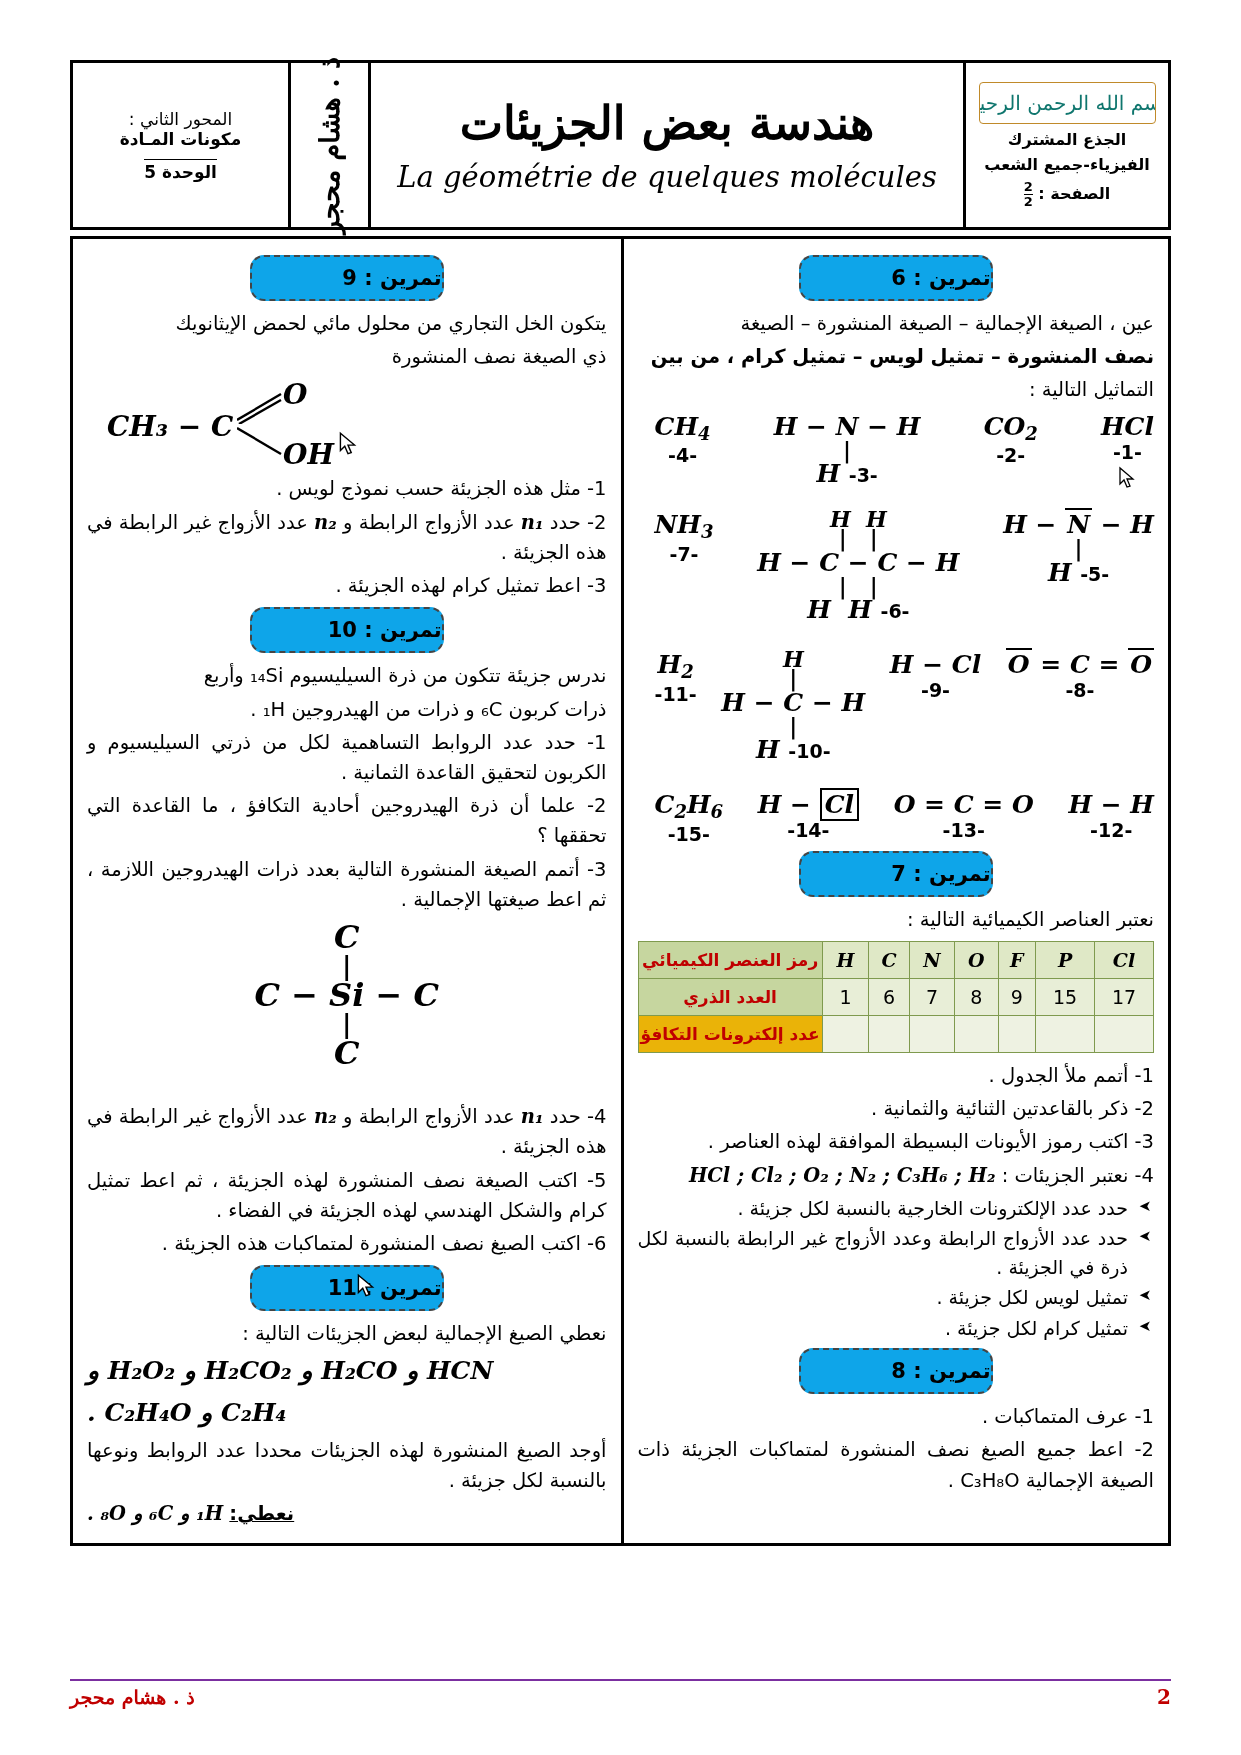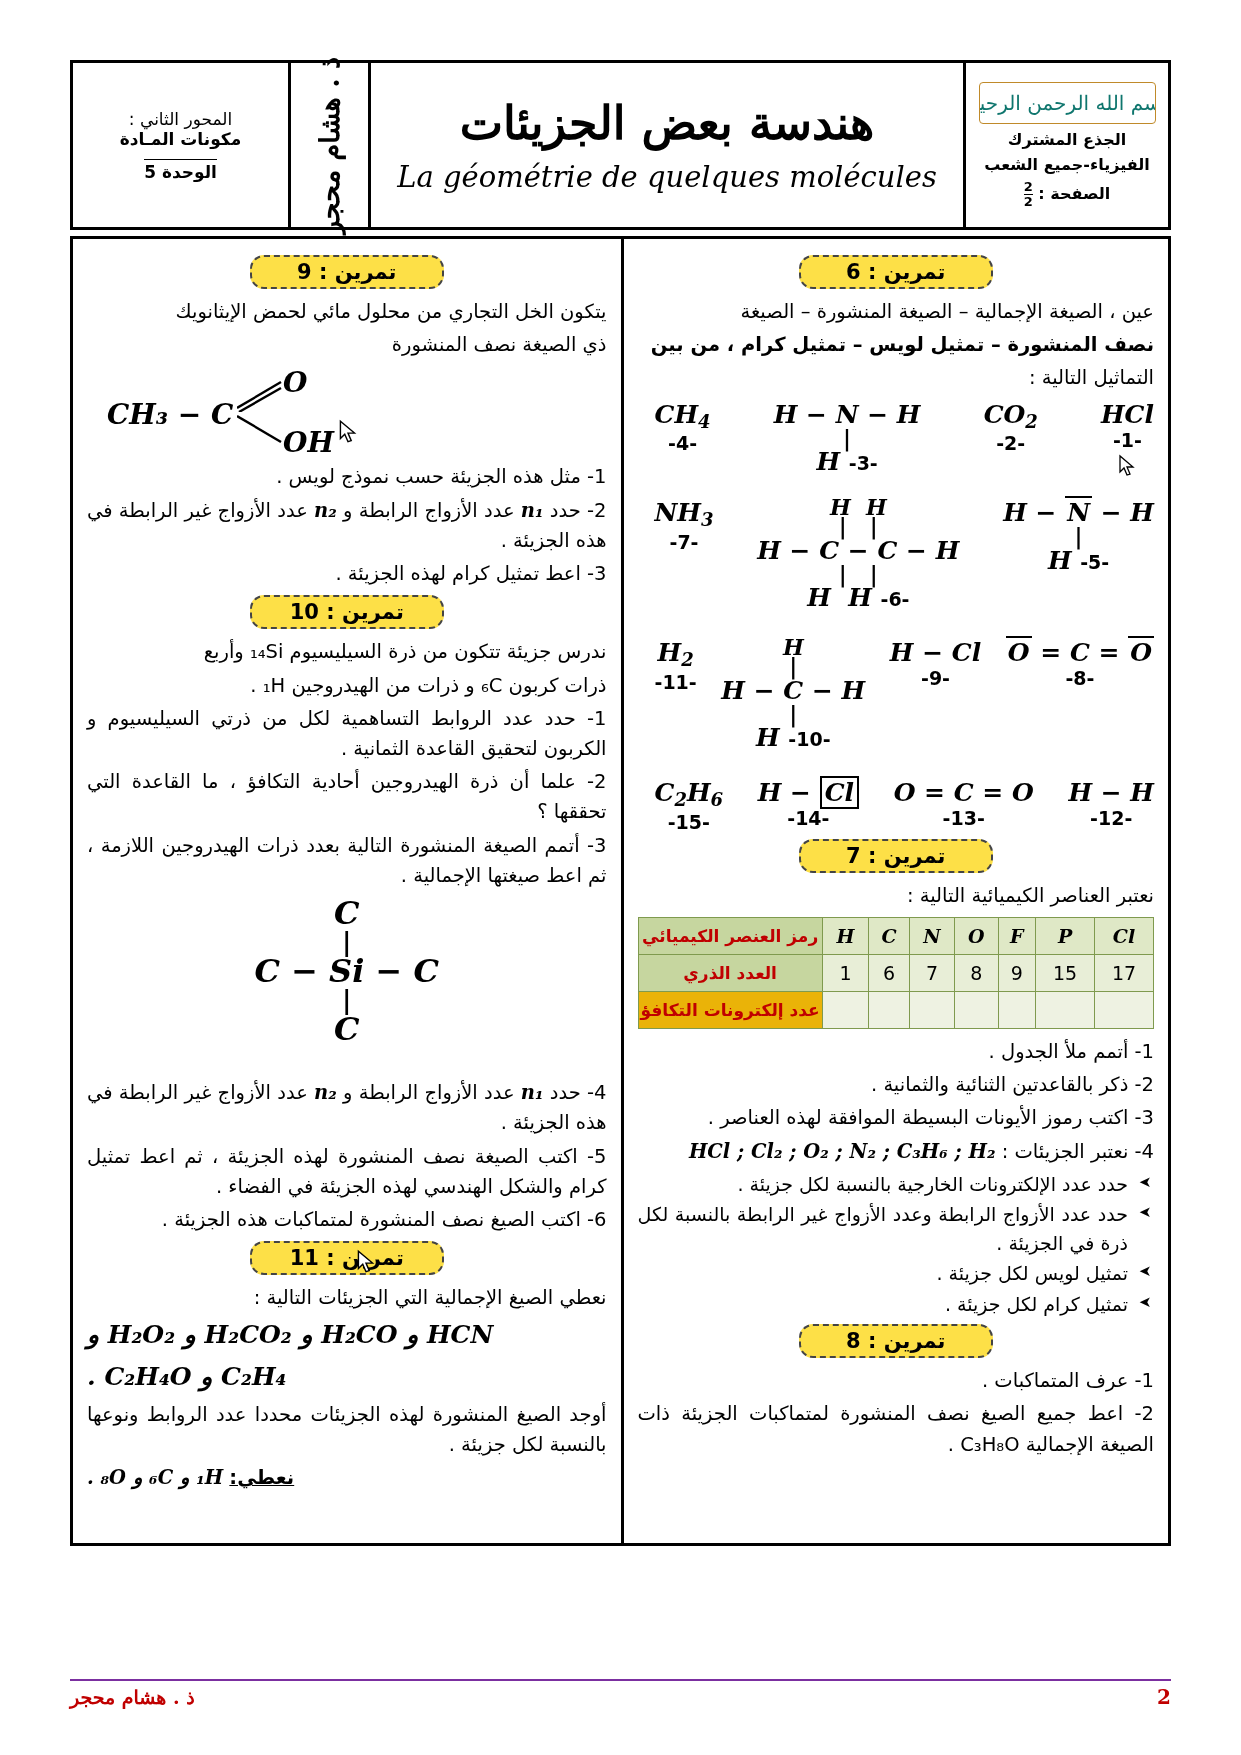--- a/index.html
+++ b/index.html
@@ -125,27 +125,26 @@
     padding: 10px 14px 8px 14px;
     overflow: hidden;
   }
   .col-right { width: 50%; border-left: 3px solid #000; }
   .col-left  { width: 50%; }
 
   .ex-badge {
     display: block;
     margin: 6px auto 8px auto;
     width: 190px;
-    text-align: center;
-    background: #fde047;
+    background: #0ea5e9;
     border: 2px dashed #444;
     border-radius: 14px;
     font-size: 21px;
     font-weight: bold;
-    padding: 3px 0;
+    padding: 9px 0;
     font-family: "DejaVu Sans", sans-serif;
   }
   .para {
     font-size: 19.5px;
     line-height: 1.55;
     text-align: justify;
     margin: 3px 0;
     font-family: "DejaVu Sans", sans-serif;
   }
   .center { text-align: left; }
@@ -537,21 +536,21 @@
 
       <div style="position:relative;">
         <span class="cursor" style="position:absolute; right:230px; top:8px;">
           <svg viewBox="0 0 20 24" width="22" height="26">
               <path d="M3 2 L3 18 L7 14 L10 21 L13 20 L10 13 L16 13 Z" fill="#fff" stroke="#000" stroke-width="1.3"></path>
             </svg>
         </span>
         <div class="ex-badge">تمرين : 11</div>
       </div>
 
-      <div class="para">نعطي الصيغ الإجمالية التي الجزيئات التالية :</div>
+      <div class="para">نعطي الصيغ الإجمالية لبعض الجزيئات التالية :</div>
       <div class="para center mono-it" style="font-size:25px;">HCN   و   H₂CO   و   H₂CO₂   و   H₂O₂   و</div>
       <div class="para center mono-it" style="font-size:25px;">C₂H₄   و   C₂H₄O .</div>
       <div class="para">أوجد الصيغ المنشورة لهذه الجزيئات محددا عدد الروابط ونوعها بالنسبة لكل جزيئة .</div>
       <div class="para center">
         <span class="bold" style="text-decoration:underline;">نعطي:</span>
         <span class="mono-it">₁H و ₆C و ₈O .</span>
       </div>
     </div>
   </div>
 

